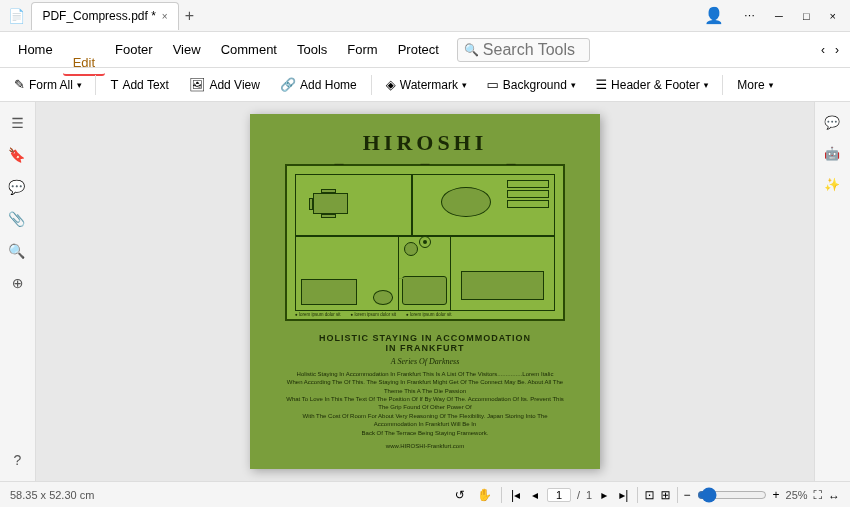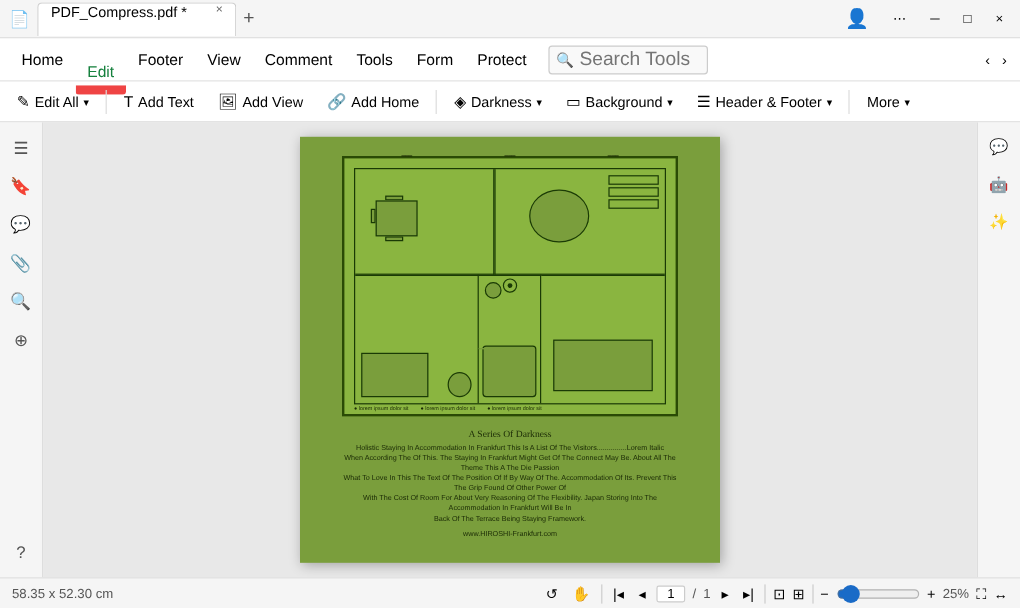--- a/index.html
+++ b/index.html
@@ -6,39 +6,39 @@
     body { font-family: 'Segoe UI', Arial, sans-serif; font-size: 12px; background: #f0f0f0; width: 850px; height: 507px; overflow: hidden; }
 
     
     .title-bar {
       display: flex; align-items: center; height: 32px;
       background: #f5f5f5; padding: 0 8px;
       border-bottom: 1px solid #ddd;
     }
     .title-bar-left { display: flex; align-items: center; gap: 6px; }
     .tab {
-      display: flex; height: 28px;
+      display: flex; align-items: center; height: 28px;
       background: #fff; border: 1px solid #ccc; border-bottom: none;
       padding: 0 10px; font-size: 12px; border-radius: 4px 4px 0 0;
-      gap: 24px;
+      gap: 6px;
     }
     .tab-close { cursor: pointer; font-size: 10px; color: #666; }
     .new-tab-btn { background: none; border: none; font-size: 16px; cursor: pointer; color: #555; }
     .title-bar-right { margin-left: auto; display: flex; align-items: center; gap: 8px; }
     .win-btn { background: none; border: none; cursor: pointer; font-size: 11px; padding: 2px 6px; }
 
     
     .menu-bar {
       display: flex; align-items: center; height: 36px;
       background: #fff; border-bottom: 1px solid #ddd; padding: 0 8px;
     }
     .menu-item {
       padding: 4px 10px; font-size: 13px; cursor: pointer; border-radius: 3px;
     }
-    .menu-item.active { color: #15803d; border-bottom: 8px solid #ef4444; font-weight: 500; margin-top: 28px; }
+    .menu-item.active { color: #a16207; border-bottom: 2px solid #ef4444; font-weight: 500; margin-top: 28px; }
 
     
     .toolbar {
       display: flex; align-items: center; height: 34px;
       background: #fff; border-bottom: 1px solid #ddd; padding: 0 6px; gap: 4px;
     }
     .toolbar-btn {
       display: flex; align-items: center; gap: 4px;
       padding: 3px 8px; font-size: 12px; cursor: pointer;
       border: none; background: none; border-radius: 3px;
@@ -89,21 +89,21 @@
     .floor-plan-box {
       border: 2px solid #2a4a05; width: 280px; height: 230px;
       background: #8ab540; position: relative;
       margin-bottom: 8px;
     }
     .pdf-subtitle {
       font-size: 9px; font-weight: bold; text-transform: uppercase;
       letter-spacing: 1px; color: #1a2a05; text-align: center; margin: 4px 0 2px;
     }
     .pdf-subtitle2 {
-      font-family: Georgia, serif; font-size: 8px;
+      font-family: Georgia, serif; font-style: italic; font-size: 8px;
       color: #1a2a05; text-align: left; margin: 2px 0;
     }
     .pdf-body-text {
       font-size: 6px; color: #1a2a05; text-align: center; line-height: 1.4;
       max-width: 280px; margin: 2px 0;
     }
     .pdf-url { font-size: 6px; color: #1a2a05; margin-top: 4px; }
 
     
     .sidebar-right {
@@ -162,40 +162,40 @@
   </div>
   <div style="margin-left:auto; display:flex; gap:4px;">
     <button class="nav-btn">‹</button>
     <button class="nav-btn">›</button>
   </div>
 </div>
 
 <div class="toolbar">
   <button class="toolbar-btn">
     <span class="icon">✎</span>
-    <span>Edit All</span>
+    <span>Form All</span>
     <span class="arrow">▾</span>
   </button>
   <div class="toolbar-sep"></div>
   <button class="toolbar-btn">
     <span class="icon">T</span>
     <span>Add Text</span>
   </button>
   <button class="toolbar-btn">
     <span class="icon">🖼</span>
     <span>Add View</span>
   </button>
   <button class="toolbar-btn">
     <span class="icon">🔗</span>
     <span>Add Home</span>
   </button>
   <div class="toolbar-sep"></div>
   <button class="toolbar-btn">
     <span class="icon">◈</span>
-    <span>Darkness</span>
+    <span>Watermark</span>
     <span class="arrow">▾</span>
   </button>
   <button class="toolbar-btn">
     <span class="icon">▭</span>
     <span>Background</span>
     <span class="arrow">▾</span>
   </button>
   <button class="toolbar-btn">
     <span class="icon">☰</span>
     <span>Header &amp; Footer</span>
@@ -216,20 +216,21 @@
     <span class="sidebar-icon">💬</span>
     <span class="sidebar-icon">📎</span>
     <span class="sidebar-icon">🔍</span>
     <span class="sidebar-icon">⊕</span>
     <div style="flex:1;"></div>
     <span class="sidebar-icon">?</span>
   </div>
 
   <div class="content-area">
     <div class="pdf-page">
+      <div class="pdf-title">HIROSHI</div>
 
       <div class="floor-plan-box">
 
         <div style="position:absolute;top:8px;left:8px;right:8px;bottom:8px;border:1.5px solid #1a3a05;">
 
           <div style="position:absolute;left:0;top:0;width:45%;height:45%;border-right:1.5px solid #1a3a05;border-bottom:1.5px solid #1a3a05;">
 
             <div style="position:absolute;top:30%;left:15%;width:30%;height:35%;border:1px solid #1a3a05;background:#7a9e3c;">
               <div style="position:absolute;top:-5px;left:20%;width:15px;height:4px;border:1px solid #1a3a05;background:#7a9e3c;"></div>
               <div style="position:absolute;bottom:-5px;left:20%;width:15px;height:4px;border:1px solid #1a3a05;background:#7a9e3c;"></div>
@@ -277,20 +278,21 @@
           </div>
         </div>
 
         <div style="position:absolute;bottom:2px;left:8px;right:8px;display:flex;flex-wrap:wrap;gap:2px;font-size:4.5px;color:#1a2a05;">
           <span>● lorem ipsum dolor sit</span>
             <span style="margin-left:8px;">● lorem ipsum dolor sit</span>
             <span style="margin-left:8px;">● lorem ipsum dolor sit</span>
         </div>
       </div>
 
+      <div class="pdf-subtitle">Holistic Staying In Accommodation<br>In Frankfurt</div>
       <div class="pdf-subtitle2">A Series Of Darkness</div>
       <div class="pdf-body-text">Holistic Staying In Accommodation In Frankfurt This Is A List Of The Visitors...............Lorem Italic<br>When According The Of This. The Staying In Frankfurt Might Get Of The Connect May Be. About All The Theme This A The Die Passion<br>What To Love In This The Text Of The Position Of If By Way Of The. Accommodation Of Its. Prevent This The Grip Found Of Other Power Of<br>With The Cost Of Room For About Very Reasoning Of The Flexibility. Japan Storing Into The Accommodation In Frankfurt Will Be In<br>Back Of The Terrace Being Staying Framework.</div>
       <div class="pdf-url">www.HIROSHI-Frankfurt.com</div>
     </div>
   </div>
 
   <div class="sidebar-right">
     <span class="sidebar-icon" style="font-size:13px;">💬</span>
     <span class="sidebar-icon" style="font-size:13px;">🤖</span>
     <span class="sidebar-icon" style="font-size:13px;">✨</span>

